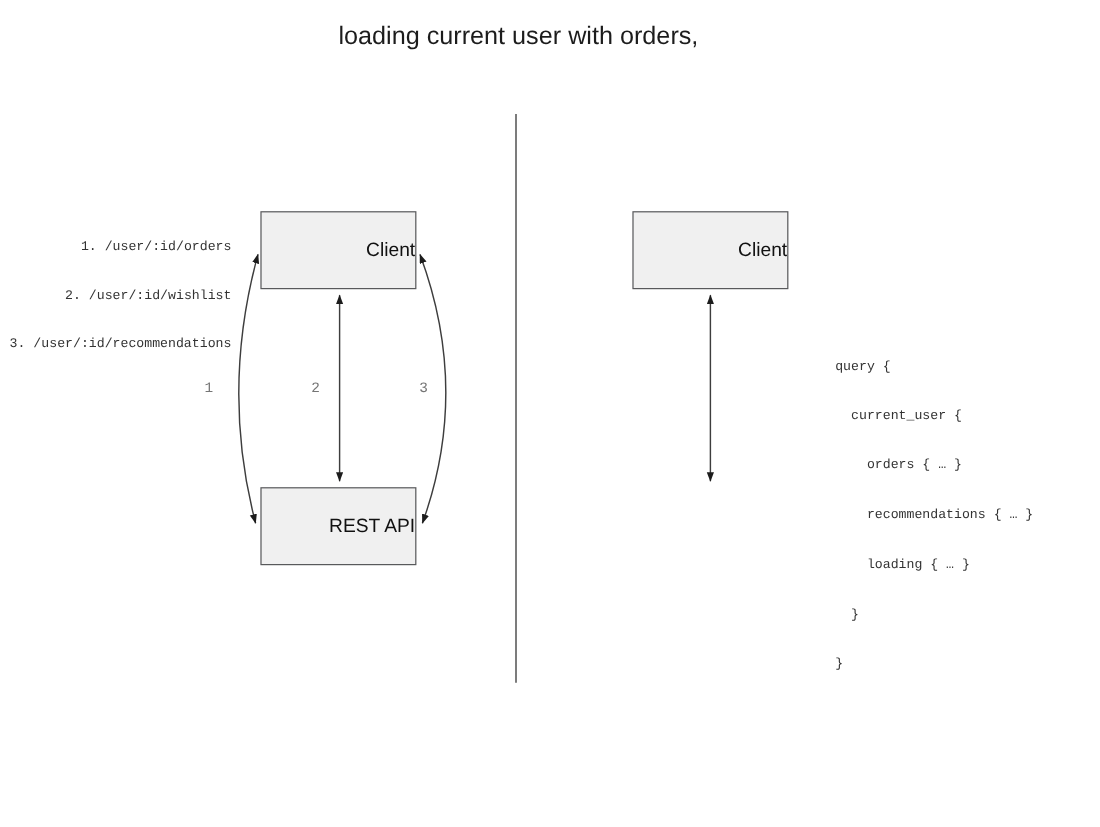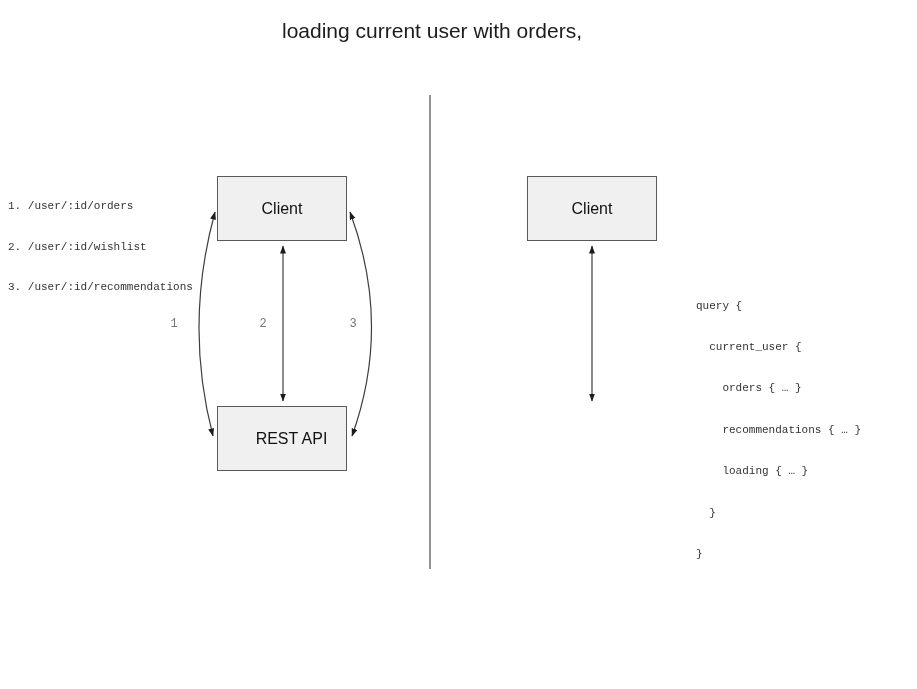--- a/index.html
+++ b/index.html
@@ -34,39 +34,40 @@
   }
   .node {
     position: absolute;
     width: 130px;
     height: 65px;
     background: #f0f0f0;
     border: 1.5px solid #58595b;
     box-sizing: border-box;
     display: flex;
     align-items: center;
-    justify-content: center;
+    justify-content: flex-end;
     font-size: 16px;
     color: #111111;
   }
   .node-client-left  { left: 217px; top: 176px; }
   .node-rest         { left: 217px; top: 406px; padding-left: 19px; }
   .node-client-right { left: 527px; top: 176px; }
   .node-graphql      { left: 527px; top: 406px; }
   .code {
     position: absolute;
     font-family: "Liberation Mono", "DejaVu Sans Mono", monospace;
     font-size: 11px;
     color: #333333;
     white-space: pre;
   }
   .endpoints {
     left: 8px;
     top: 173px;
     line-height: 13.5px;
+    text-align: right;
   }
   .query {
     left: 696px;
     top: 272px;
     line-height: 13.8px;
   }
   .call-label {
     position: absolute;
     width: 14px;
     text-align: center;

